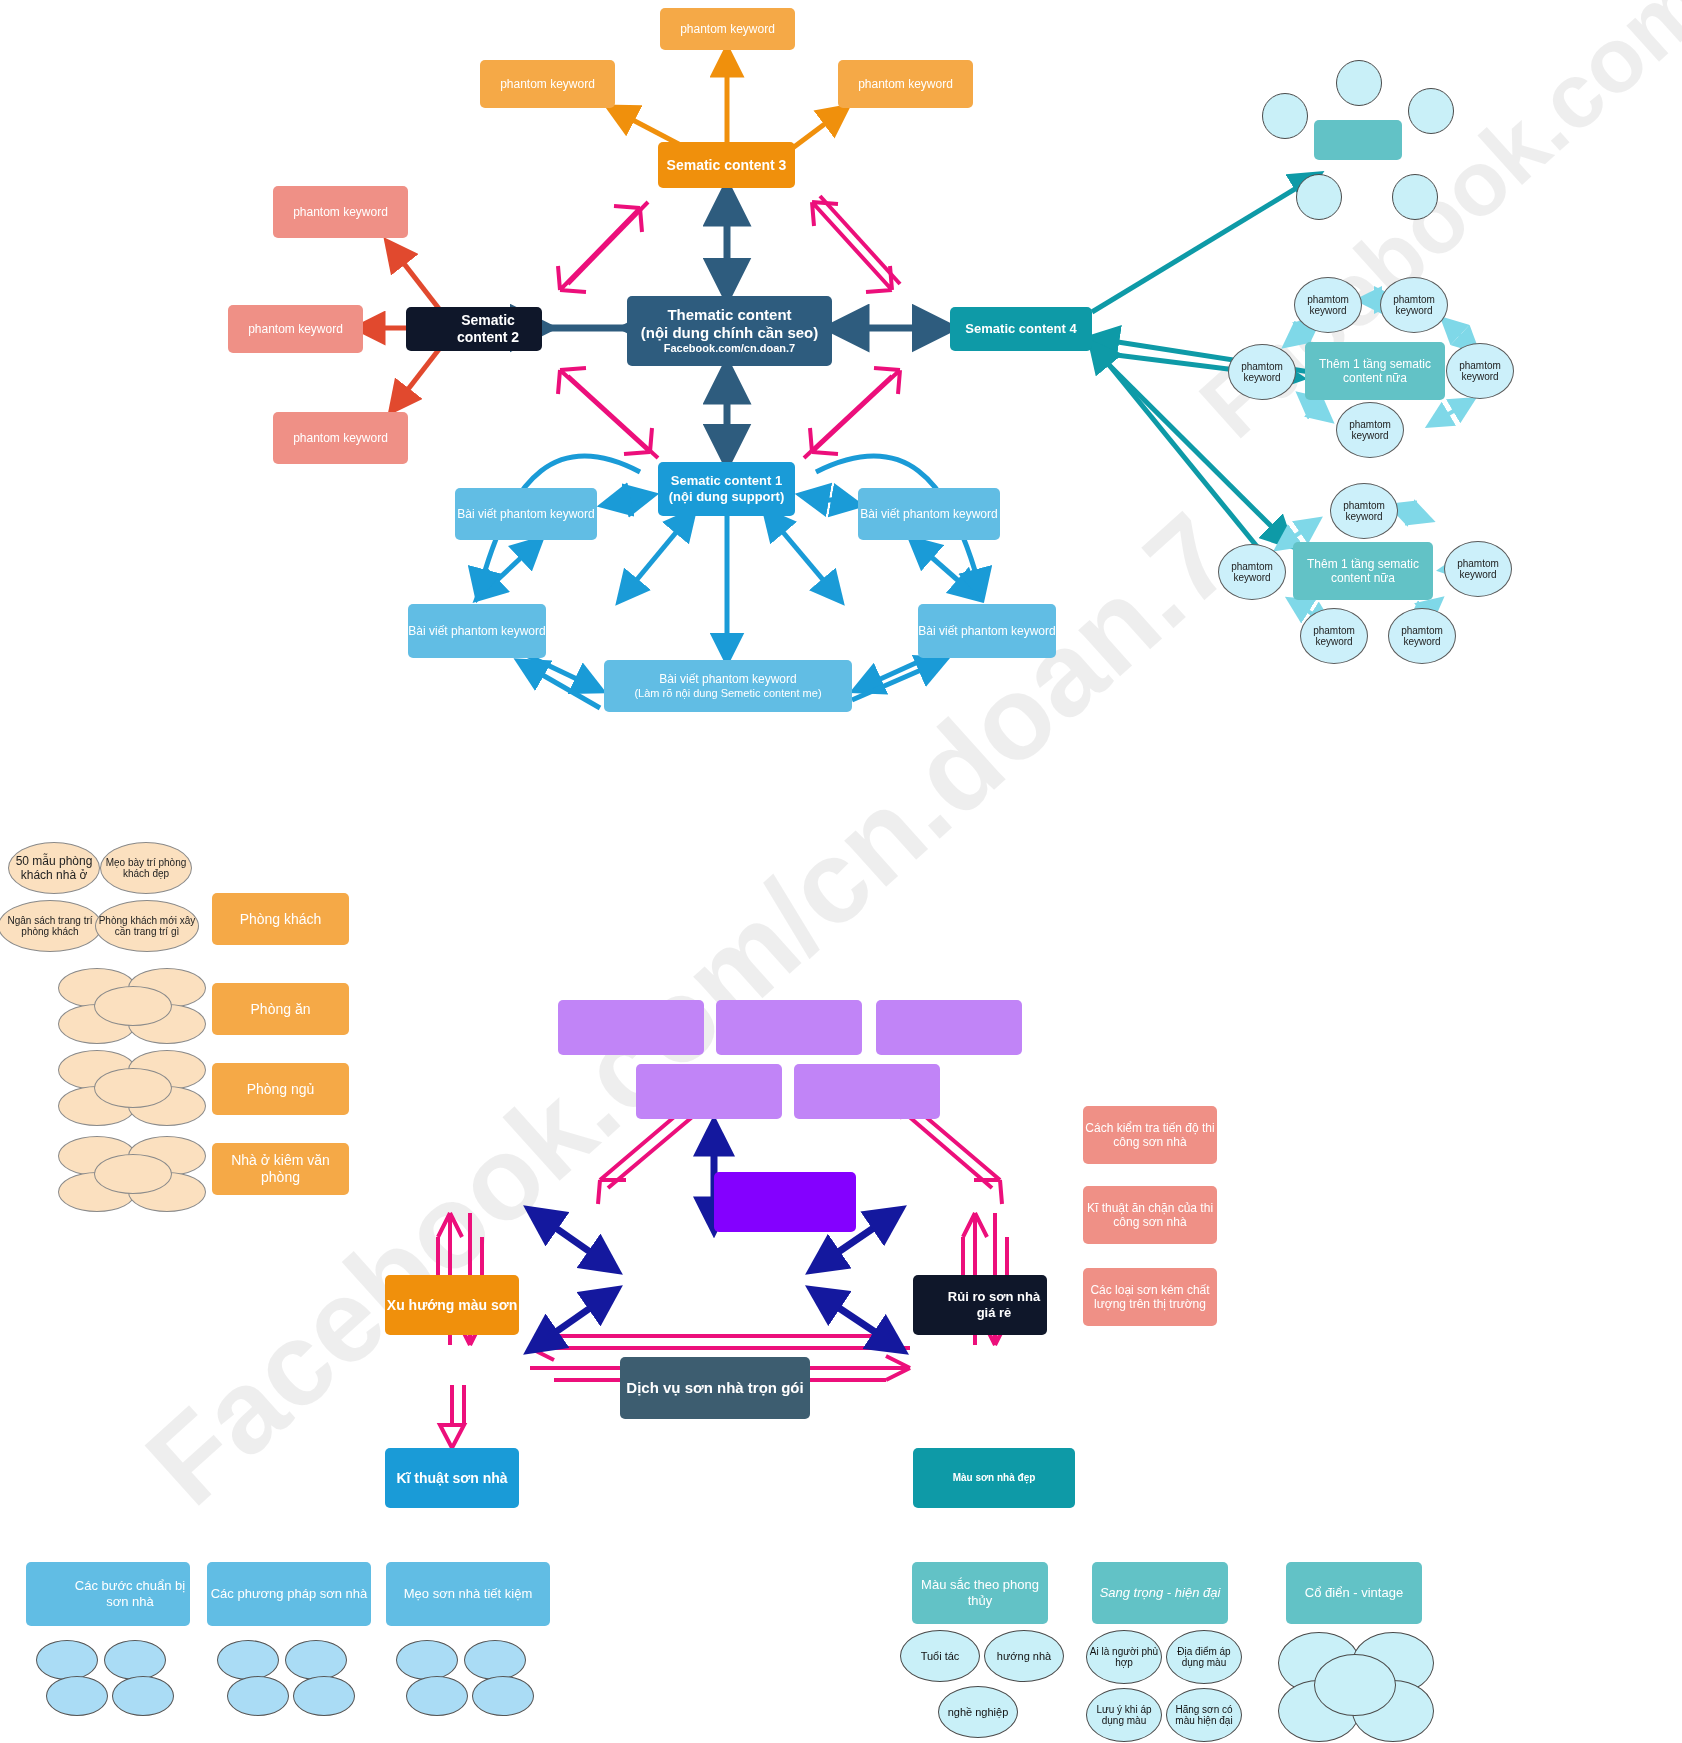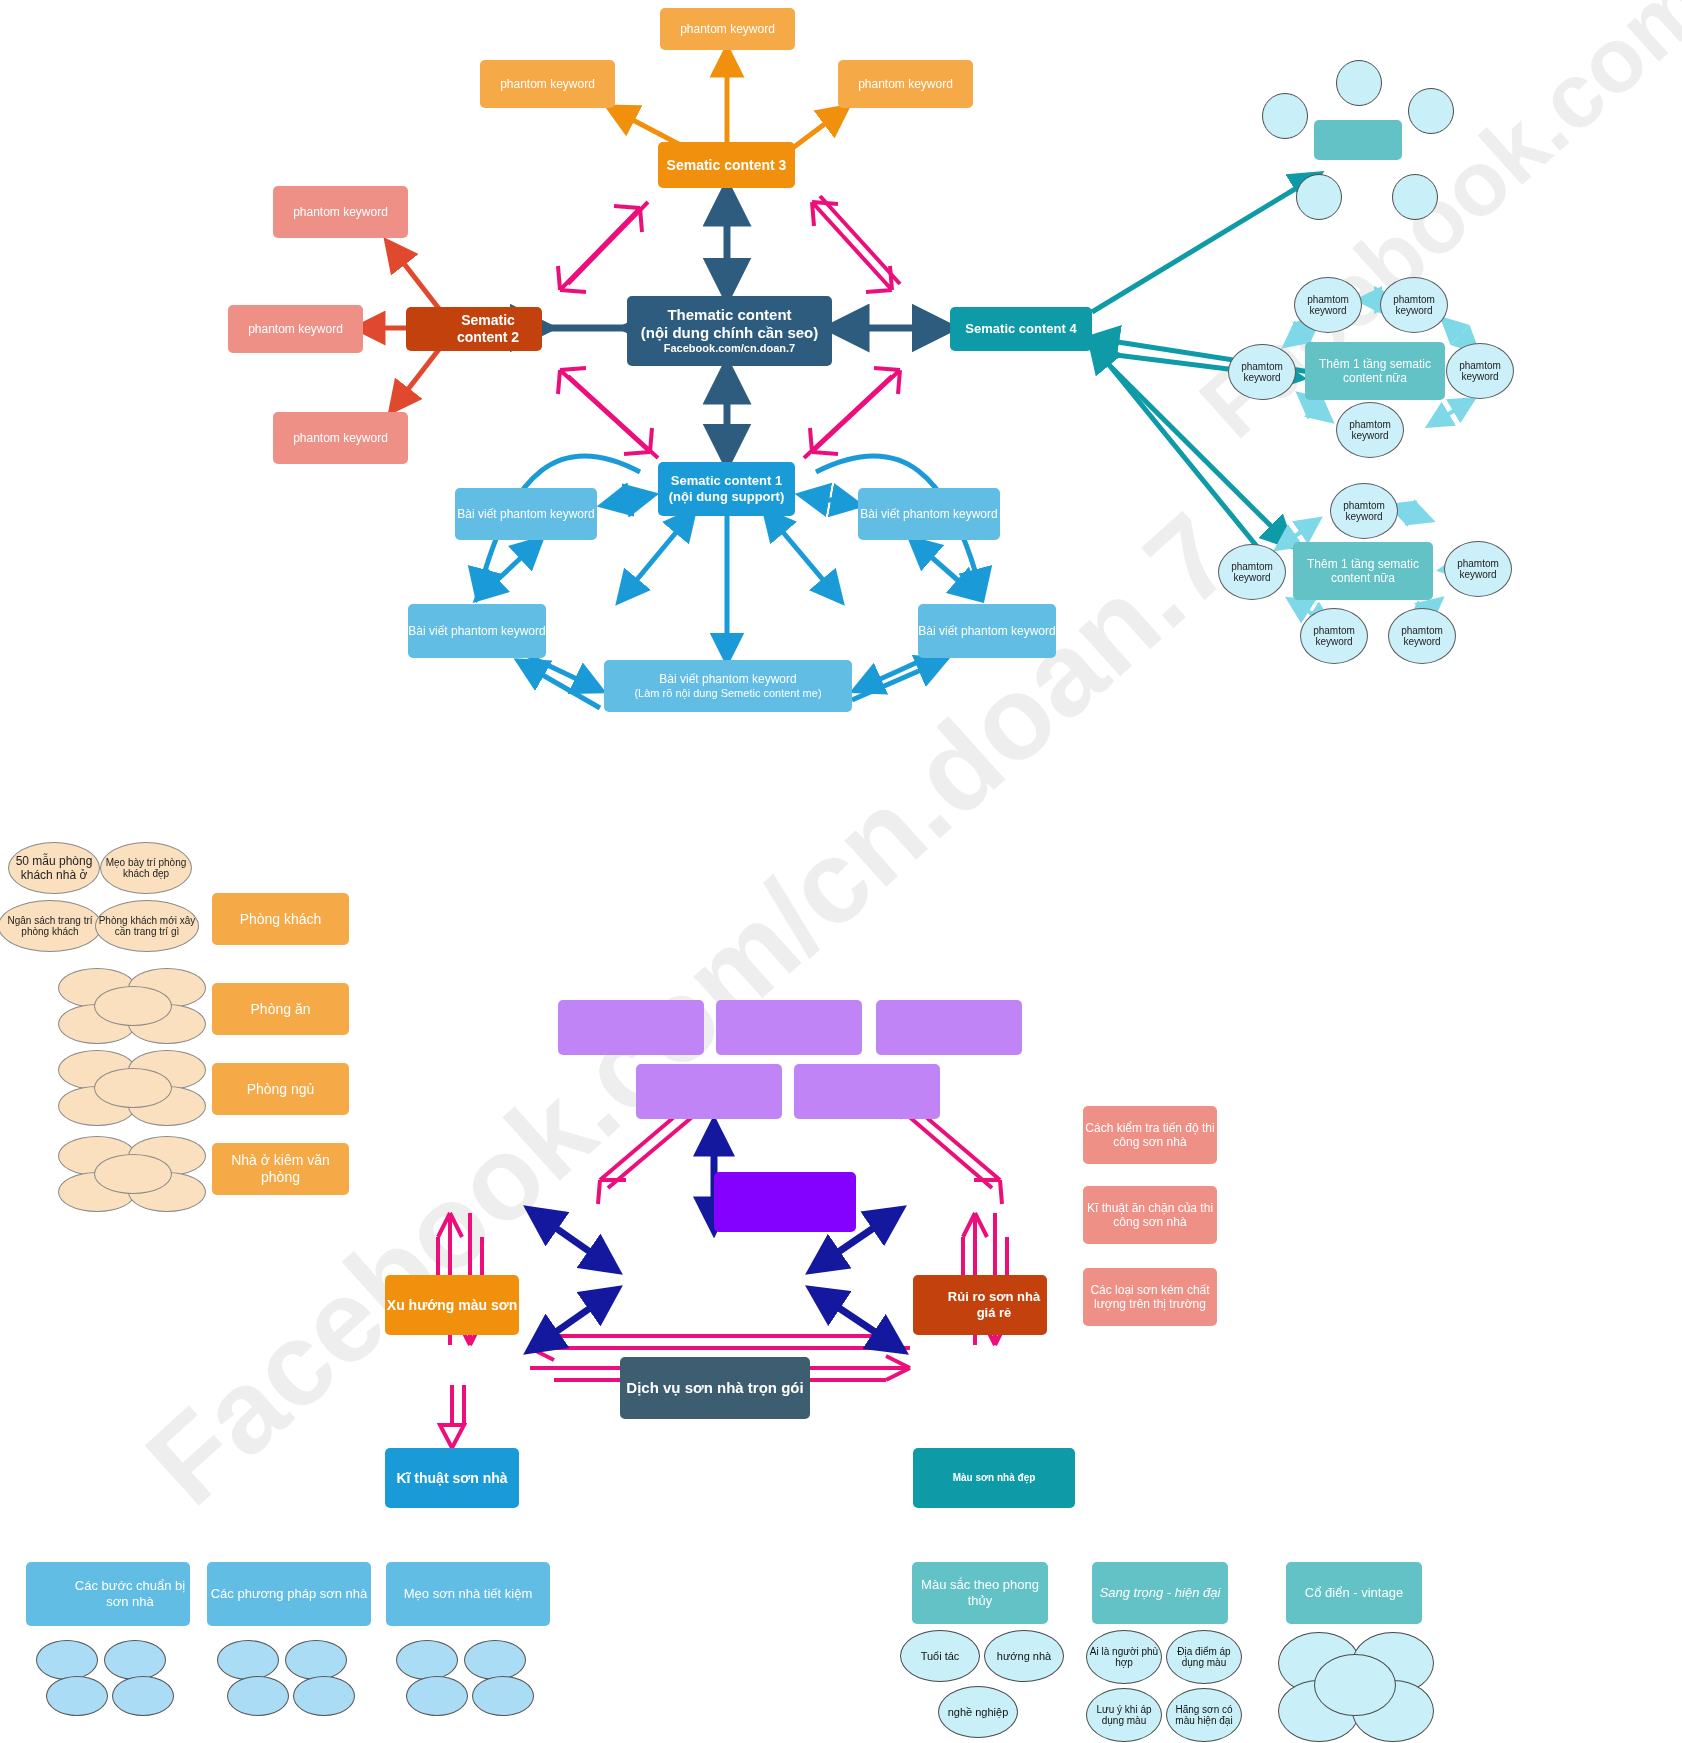--- a/index.html
+++ b/index.html
@@ -5,21 +5,21 @@
   html,body{margin:0;padding:0;background:#ffffff;}
   body{width:1682px;height:1743px;position:relative;overflow:hidden;
        font-family:"Liberation Sans","DejaVu Sans",sans-serif;}
   .stage{position:absolute;left:0;top:0;width:1682px;height:1743px;}
   svg.edges{position:absolute;left:0;top:0;width:1682px;height:1743px;pointer-events:none;}
   .node{position:absolute;box-sizing:border-box;display:flex;align-items:center;
         justify-content:center;text-align:center;color:#fff;line-height:1.2;}
   .rbox{border-radius:5px;}
   .t-dark{background:#2e5c7e;}
   .t-orange{background:#f0900c;}
-  .t-red{background:#c2410c;padding-left:28px;}
+  .t-red{background:#0f172a;padding-left:28px;}
   .t-teal{background:#0e9aa7;}
   .t-blue{background:#1a9bd7;}
   .t-lblue{background:#61bde4;}
   .t-salmon{background:#ef9086;}
   .t-tealsoft{background:#62c2c6;}
   .t-purple{background:#c184f7;}
   .t-violet{background:#8400ff;}
   .t-amber{background:#f5a947;}
   .t-slate{background:#3d5d70;}
   .ell{position:absolute;box-sizing:border-box;display:flex;align-items:center;

